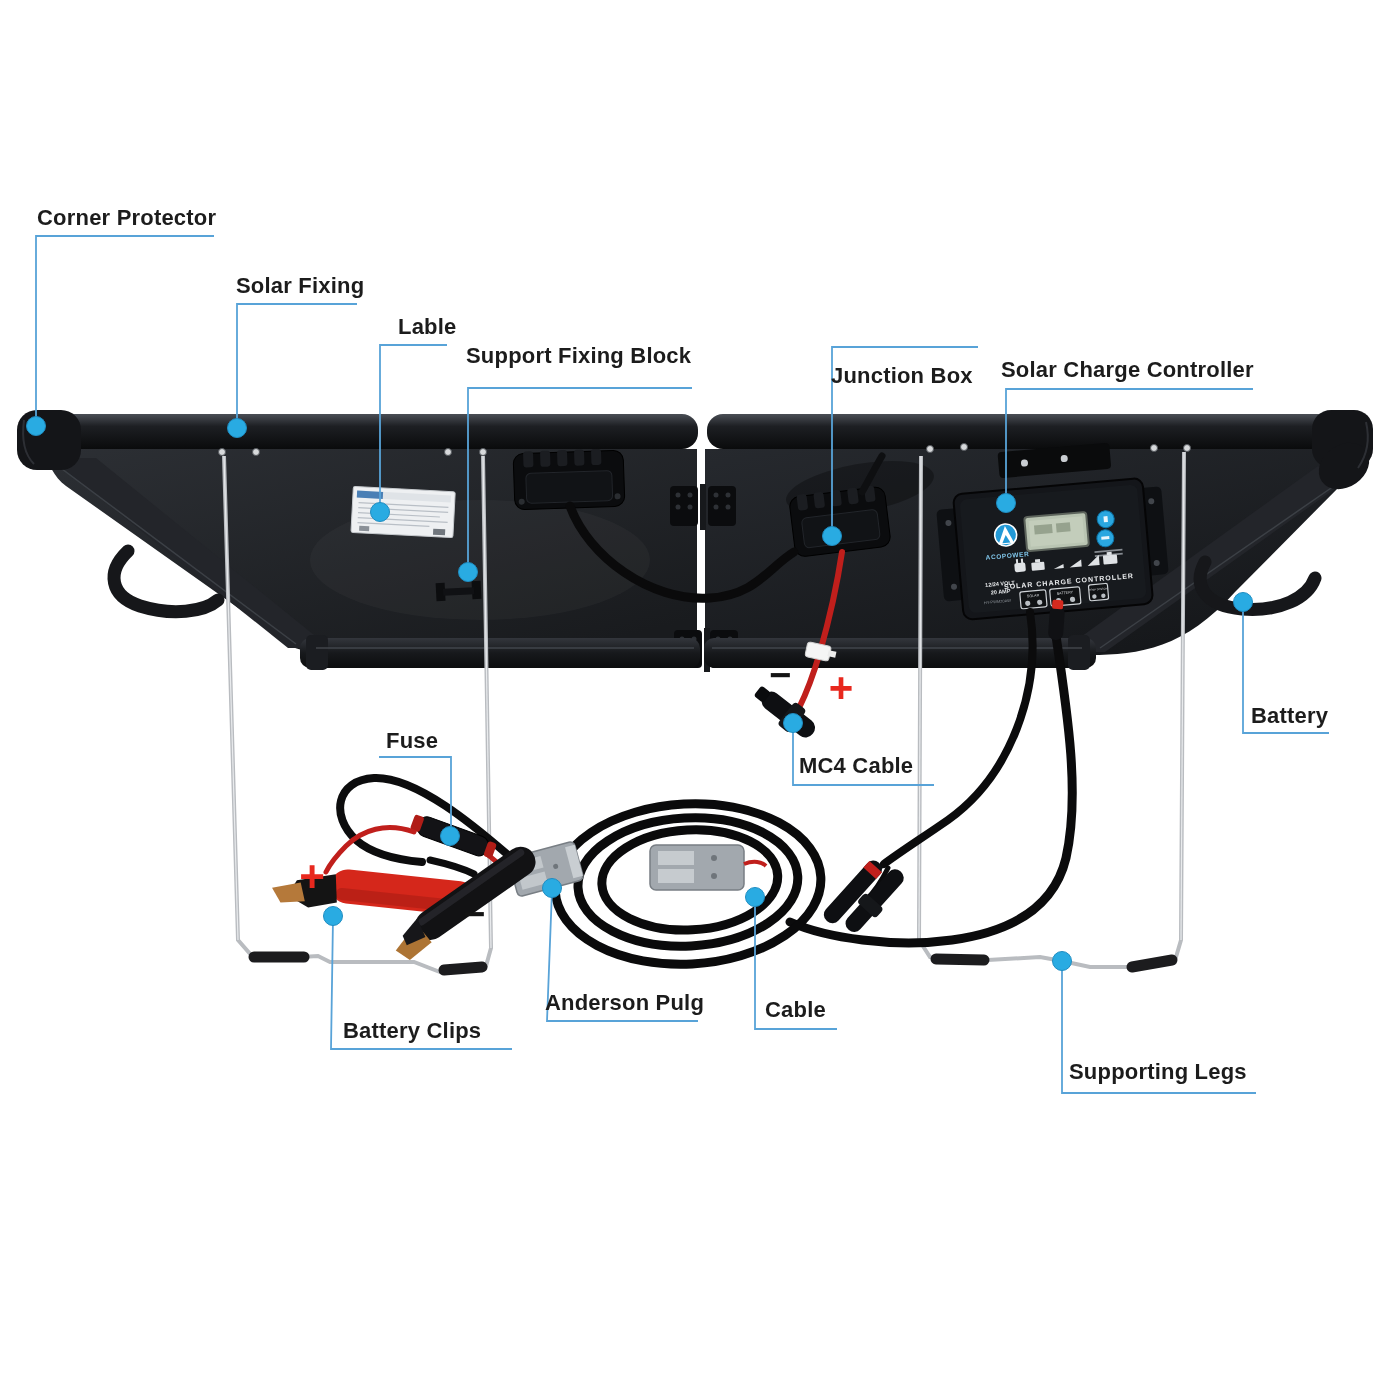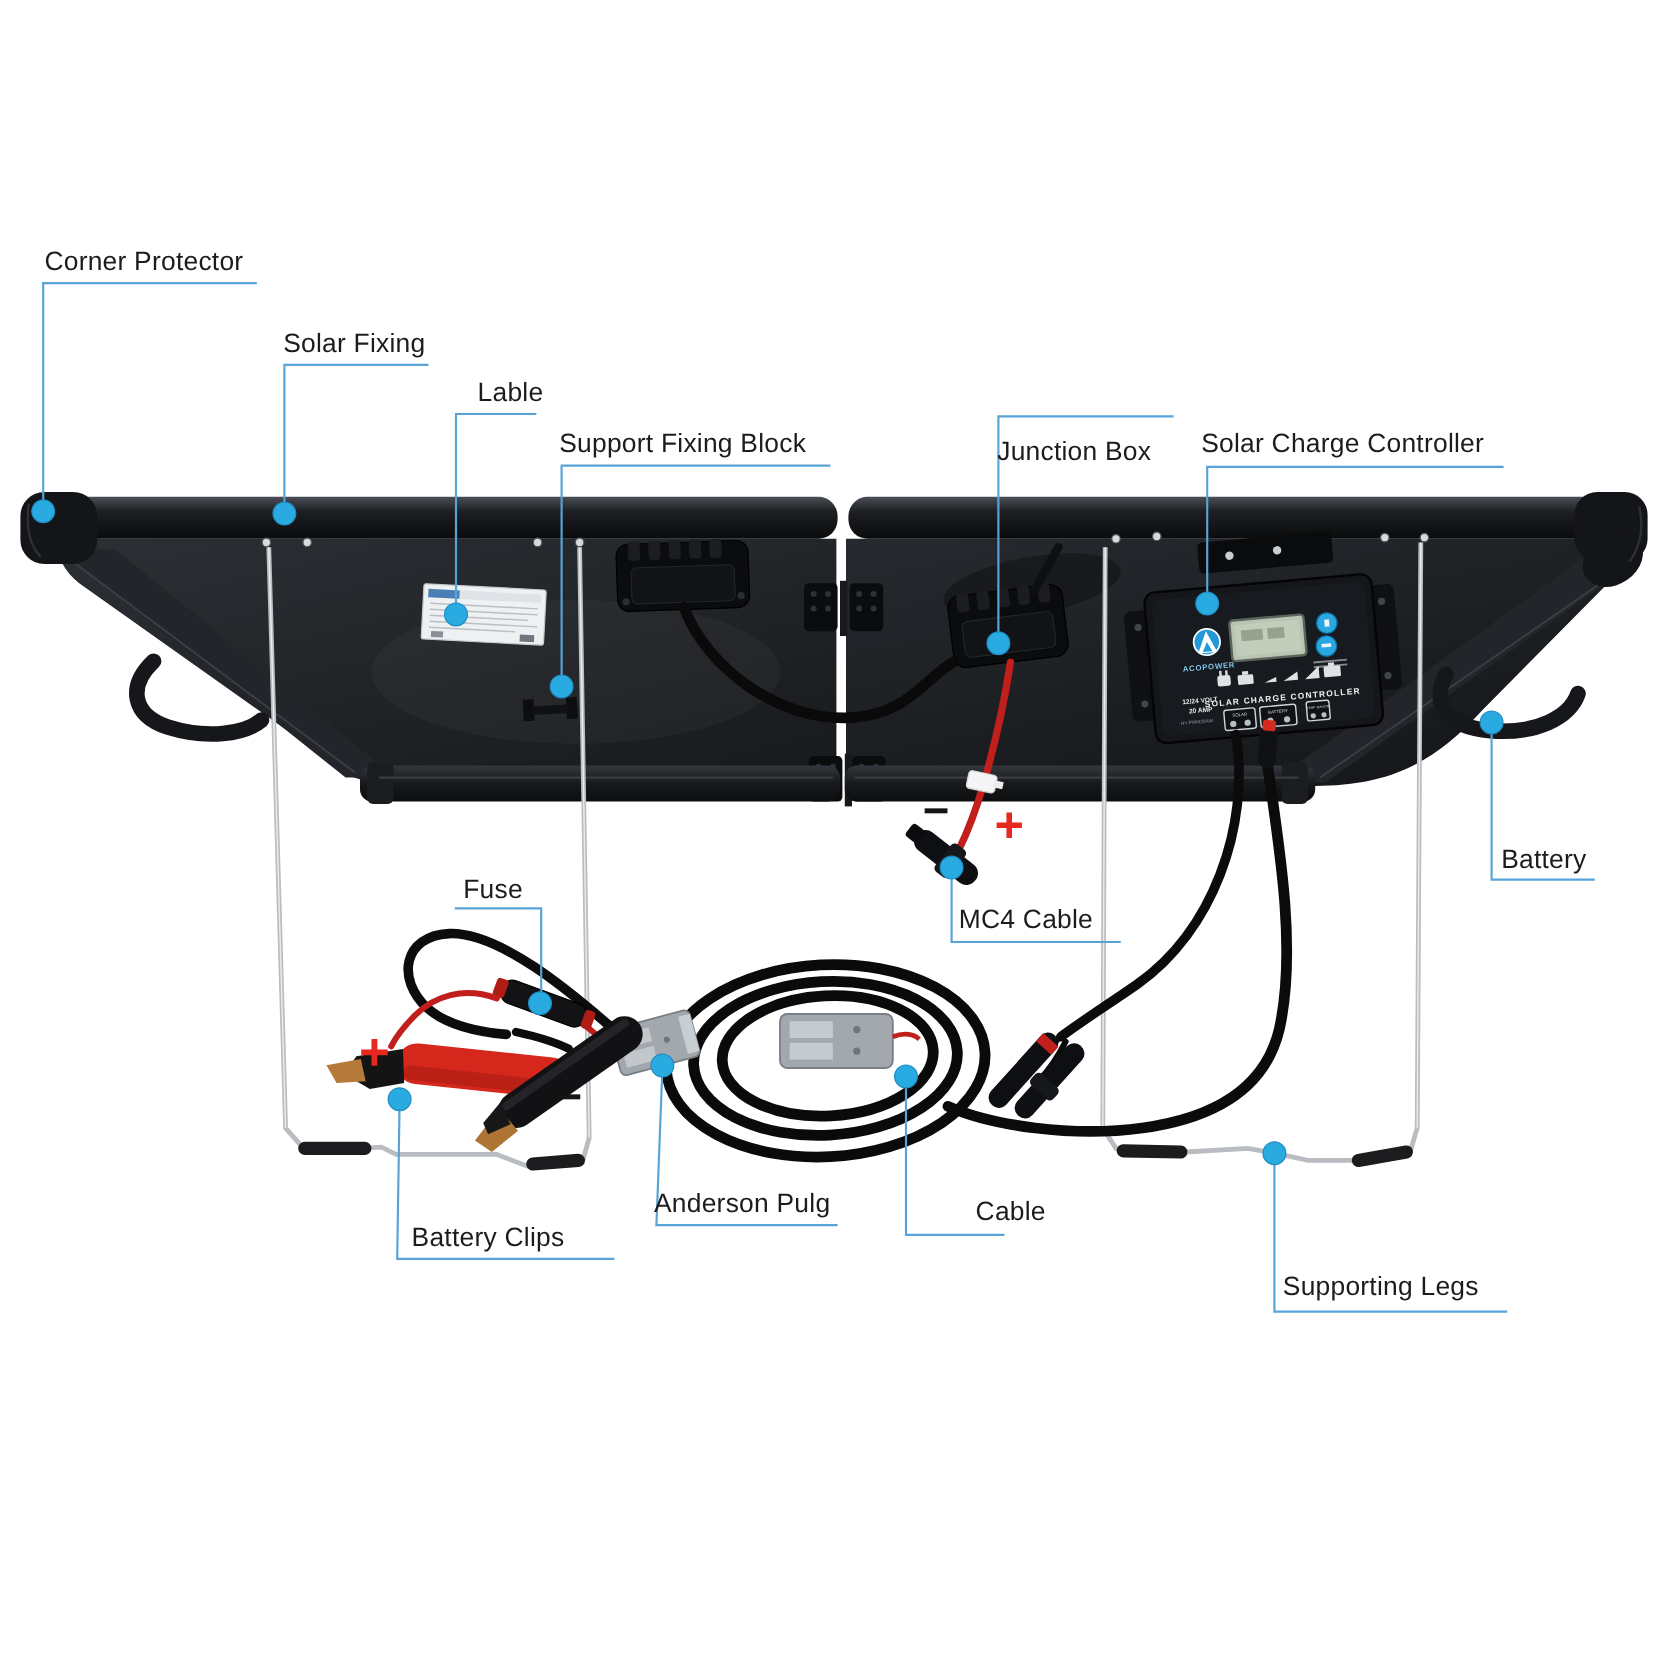--- a/index.html
+++ b/index.html
@@ -1,19 +1,19 @@
 <!DOCTYPE html>
 <html><head>
 <meta charset="utf-8">
 <style>
   html,body{margin:0;padding:0;background:#ffffff;}
   #stage{position:relative;width:1400px;height:1400px;background:#ffffff;overflow:hidden;
          font-family:"Liberation Sans",sans-serif;}
   #art{position:absolute;left:0;top:0;}
-  .callout{position:absolute;font-weight:normal;font-size:22px;color:#1c1c1c;
+  .callout{position:absolute;font-weight:bold;font-size:22px;color:#1c1c1c;
            white-space:nowrap;line-height:1.05;letter-spacing:.2px;}
 </style>
 </head>
 <body>
 
 <div id="stage">
 
 <svg id="art" width="1400" height="1400" viewBox="0 0 1400 1400">
   <defs>
     <linearGradient id="railGrad" x1="0" y1="0" x2="0" y2="1">
@@ -330,24 +330,24 @@
     <circle cx="333" cy="916" r="9.5"></circle>
     <circle cx="552" cy="888" r="9.5"></circle>
     <circle cx="755" cy="897" r="9.5"></circle>
     <circle cx="1062" cy="961" r="9.5"></circle>
   </g>
 </svg>
 
 <div class="callout" style="left:37px;top:206px;">Corner Protector</div>
 <div class="callout" style="left:236px;top:274px;">Solar Fixing</div>
 <div class="callout" style="left:377px;top:315px;margin-left:21px;">Lable</div>
-<div class="callout" style="left:466px;top:358px;">Support Fixing Block</div>
+<div class="callout" style="left:466px;top:344px;">Support Fixing Block</div>
 <div class="callout" style="left:831px;top:317px;margin-top:47px;">Junction Box</div>
 <div class="callout" style="left:1001px;top:358px;">Solar Charge Controller</div>
 <div class="callout" style="left:1251px;top:704px;">Battery</div>
 <div class="callout" style="left:799px;top:754px;">MC4 Cable</div>
 <div class="callout" style="left:386px;top:729px;">Fuse</div>
 <div class="callout" style="left:343px;top:1019px;">Battery Clips</div>
 <div class="callout" style="left:545px;top:991px;">Anderson Pulg</div>
-<div class="callout" style="left:765px;top:998px;margin-left:48px;">Cable</div>
+<div class="callout" style="left:765px;top:998px;">Cable</div>
 <div class="callout" style="left:1069px;top:1060px;text-align:right;">Supporting Legs</div>
 
 </div>
 
 </body></html>

